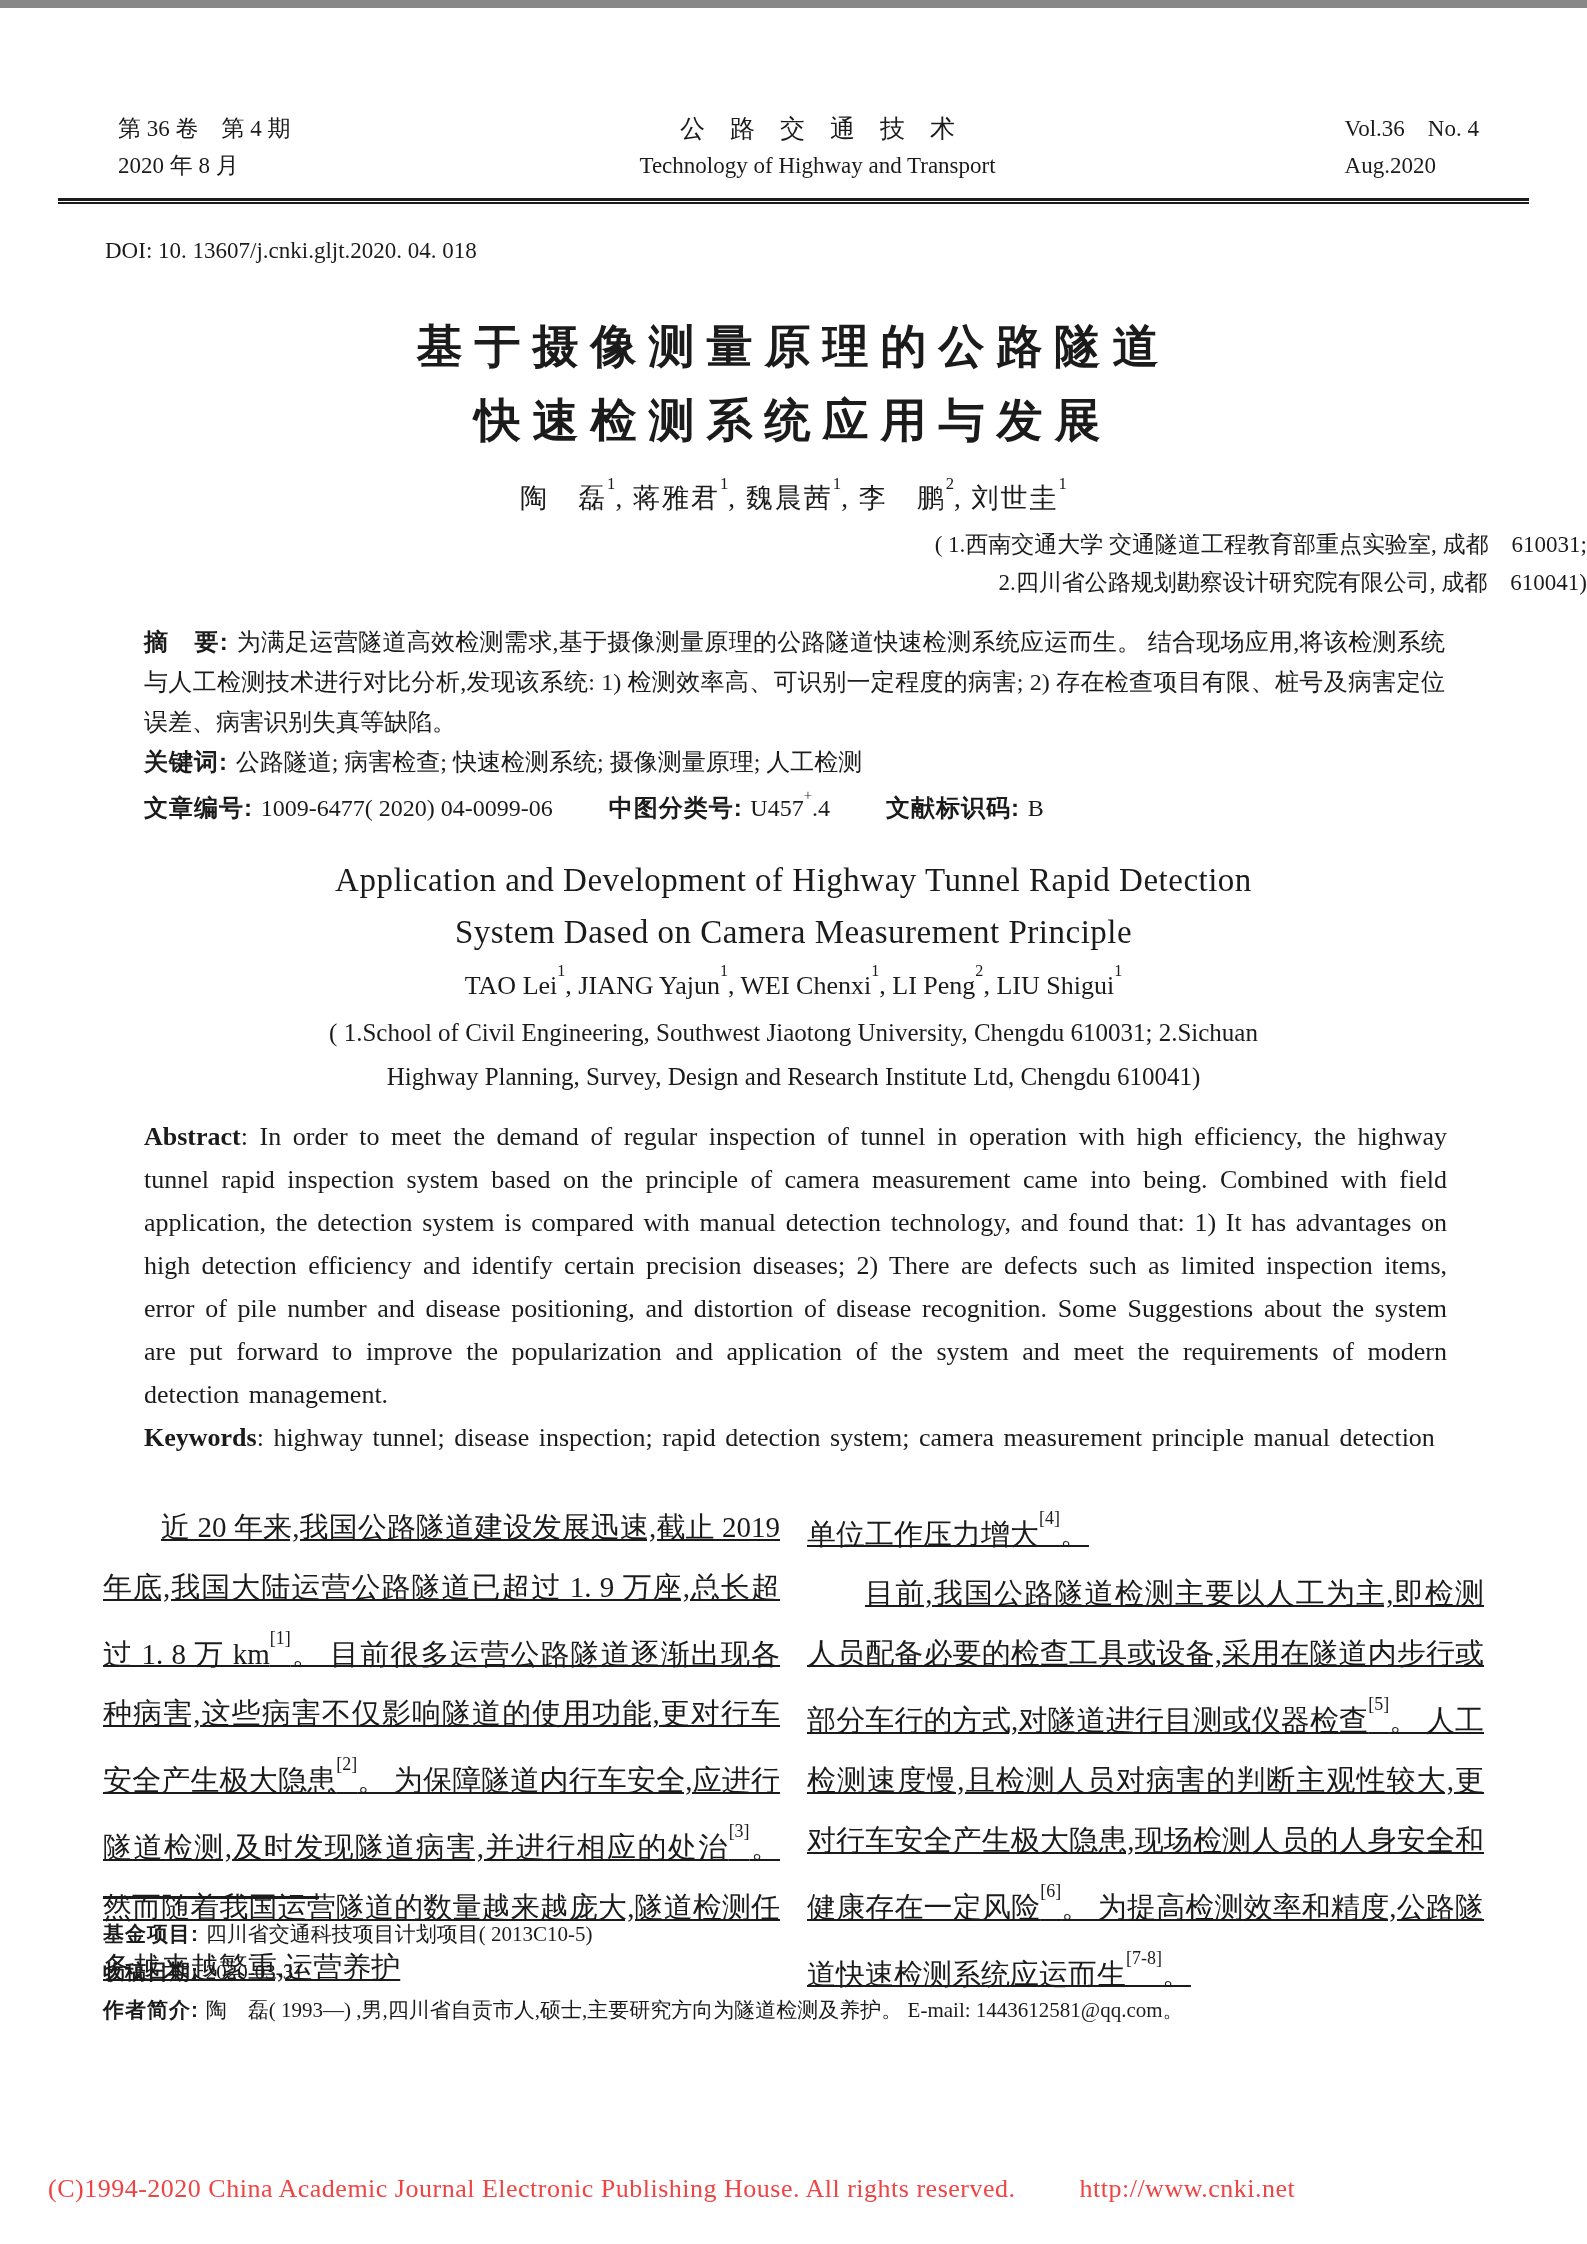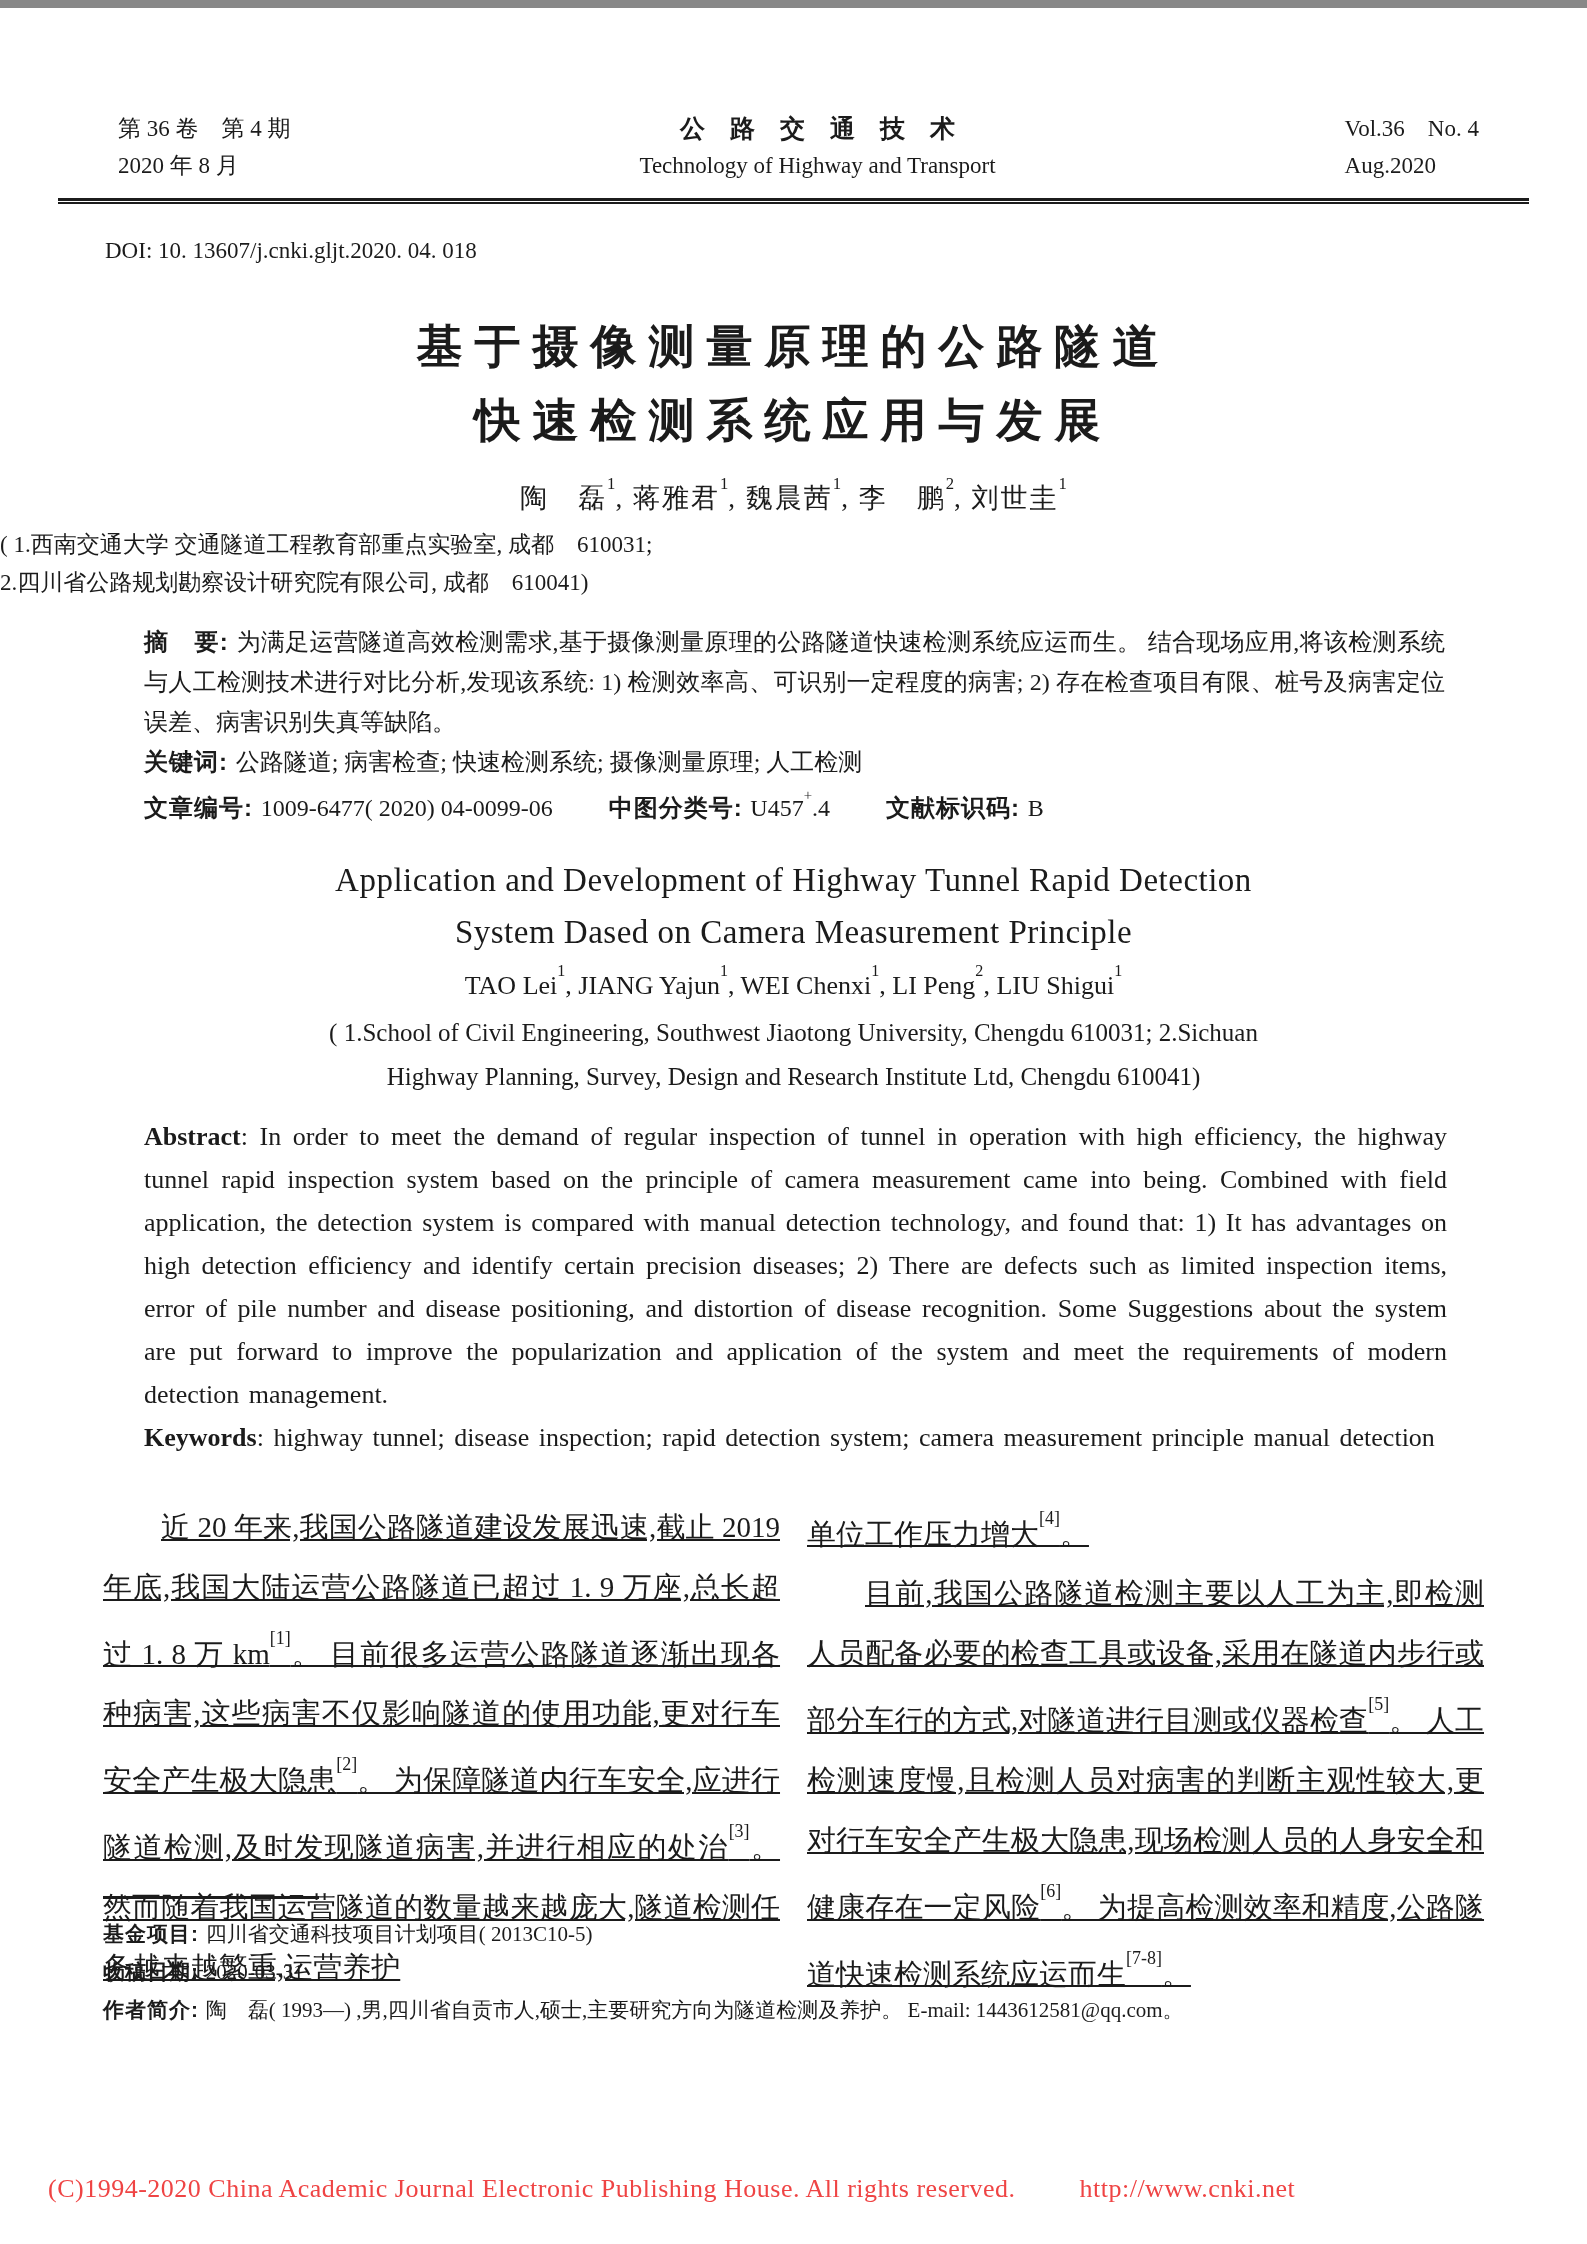--- a/index.html
+++ b/index.html
@@ -19,21 +19,21 @@
     margin: 102px 108px 0 118px;
     display: flex;
     justify-content: space-between;
     align-items: flex-start;
     font-size: 23px;
     line-height: 37px;
   }
   .jheader .jh-left { text-align: left; }
   .jheader .jh-center { text-align: center; }
   .jheader .jh-right { text-align: left; }
-  .jh-center .jname { font-size: 25px; font-weight: 700; }
+  .jh-center .jname { font-size: 25px; font-weight: 400; }
   .double-rule {
     margin: 14px 58px 0 58px;
     height: 6px;
     border-top: 3px solid #1c1c1c;
     border-bottom: 2px solid #1c1c1c;
   }
   
   .doi {
     margin: 34px 0 0 105px;
     font-size: 23px;
@@ -50,21 +50,21 @@
   }
   
   .authors-cn {
     margin-top: 22px;
     text-align: center;
     font-size: 27px;
     letter-spacing: 2px;
   }
   .affil-cn {
     margin-top: 10px;
-    text-align: left;
+    text-align: right;
     font-size: 23px;
     line-height: 38px;
   }
   sup.ref, sup.au {
     font-size: 0.62em;
     position: relative;
     top: -0.5em;
     letter-spacing: 0;
   }
   

